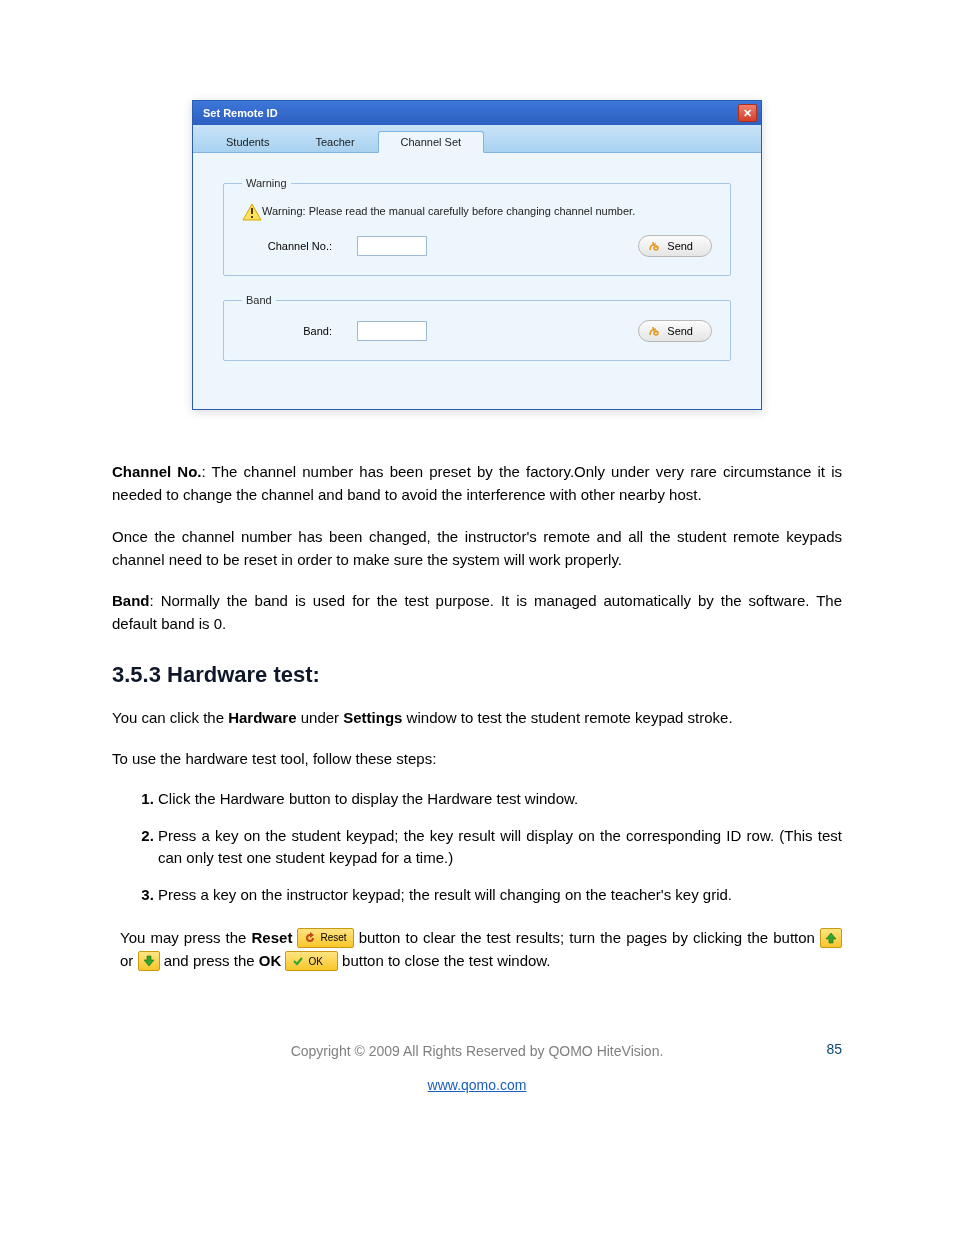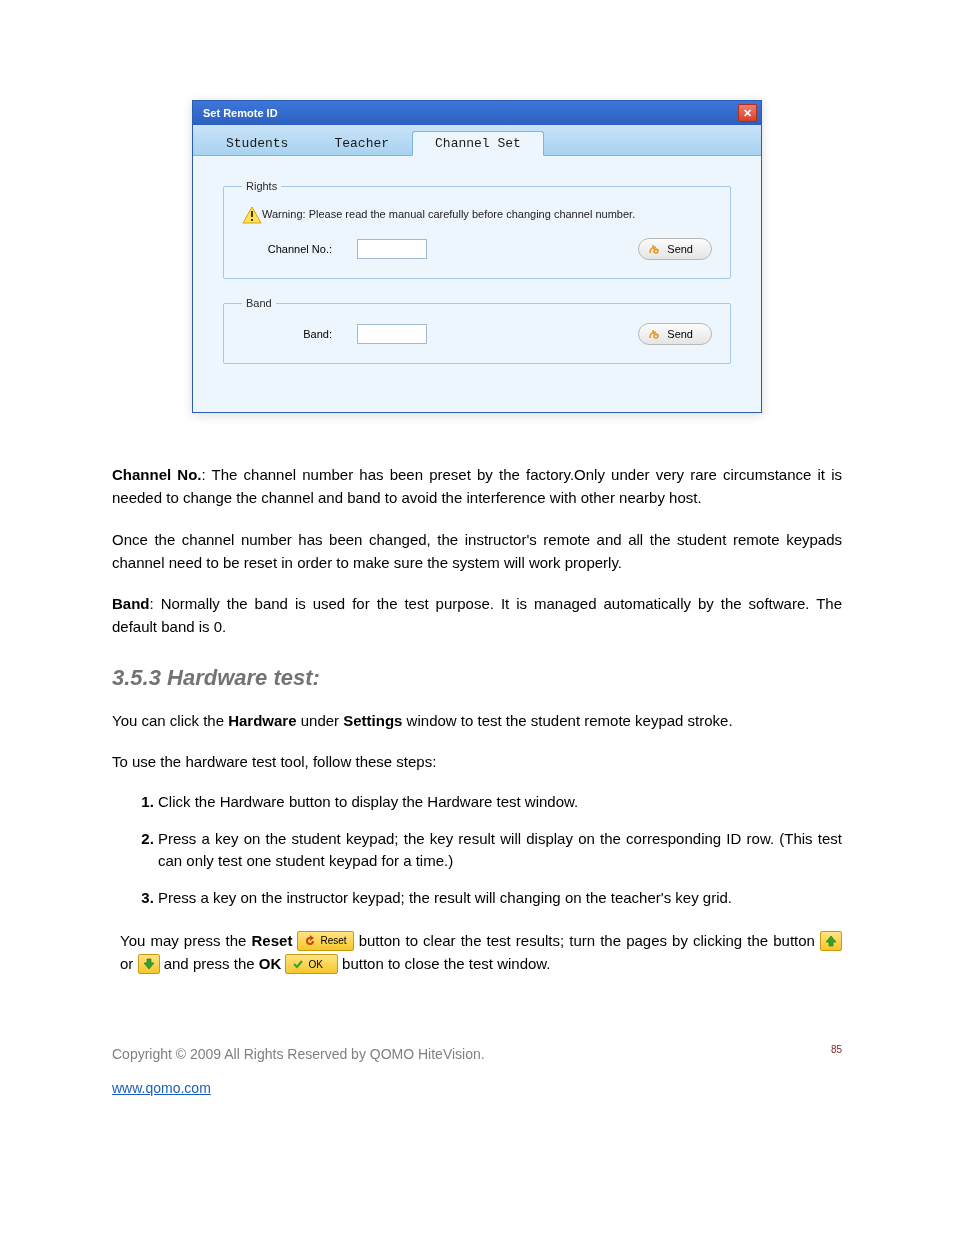--- a/index.html
+++ b/index.html
@@ -45,27 +45,26 @@
     cursor: pointer;
   }
   .tabbar {
     background: linear-gradient(#c9e3f8, #a8d2f0);
     border-bottom: 1px solid #7fb5e0;
     display: flex;
     padding: 6px 10px 0 10px;
     gap: 0;
   }
   .tab {
-    font-size: 13px;
+    font-size: 11px;
     padding: 4px 22px;
     border: 1px solid transparent;
     border-bottom: none;
     cursor: pointer;
     color: #1a1a1a;
-    font-family: Liberation Mono, monospace;
   }
   .tab.active {
     background: #eef6fd;
     border: 1px solid #7fb5e0;
     border-bottom: 1px solid #eef6fd;
     border-radius: 3px 3px 0 0;
     margin-bottom: -1px;
   }
   .dialog-body {
     background: #eef6fd;
@@ -136,25 +135,24 @@
 
   
   .para {
     font-size: 15px;
     line-height: 1.55;
     margin: 0 0 18px 0;
     text-align: justify;
   }
   .para .b { font-weight: bold; }
   h2.section {
-    color: #737373;
+    color: #0f172a;
     font-size: 22px;
     font-weight: bold;
     margin: 26px 0 18px 0;
-    font-style: italic;
   }
   ol.steps {
     margin: 0 0 20px 0;
     padding-left: 46px;
     font-size: 15px;
   }
   ol.steps li {
     margin-bottom: 14px;
     line-height: 1.5;
     text-align: justify;
@@ -174,34 +172,34 @@
     position: relative;
     top: -1px;
   }
   .inline-chip.sq {
     width: 20px; padding: 0; justify-content: center;
   }
   .inline-chip .ic { width: 12px; height: 12px; display:inline-block; }
 
   .footer {
     margin-top: 70px;
-    text-align: left;
+    text-align: center;
     font-size: 14px;
     color: #808080;
   }
   .footer .link {
     color: #1a5fbf;
     text-decoration: underline;
     display: inline-block;
     margin-top: 18px;
   }
   .pagenum {
     float: right;
-    color: #7f1d1d;
-    font-size: 10px;
+    color: #0c4a6e;
+    font-size: 14px;
     margin-top: -18px;
   }
 </style>
 </head>
 <body>
 
 <div class="page">
 
   <div class="dialog-wrap">
     <div class="dialog">
@@ -212,21 +210,21 @@
         </span>
       </div>
       <div class="tabbar">
         <div class="tab">Students</div>
         <div class="tab">Teacher</div>
         <div class="tab active">Channel Set</div>
       </div>
       <div class="dialog-body">
 
         <fieldset class="group">
-          <legend>Rights</legend>
+          <legend>Warning</legend>
           <div class="warnrow">
             <span class="warn-icon">
               <svg viewBox="0 0 20 18" width="20" height="18">
                 <polygon points="10,1 19,17 1,17" fill="#ffe15a" stroke="#d8a400" stroke-width="1"></polygon>
                 <rect x="9" y="5" width="2" height="6" fill="#4a3a00"></rect>
                 <rect x="9" y="13" width="2" height="2" fill="#4a3a00"></rect>
               </svg>
             </span>
             <span class="warntext">Warning: Please read the manual carefully before changing channel number.</span>
           </div>

